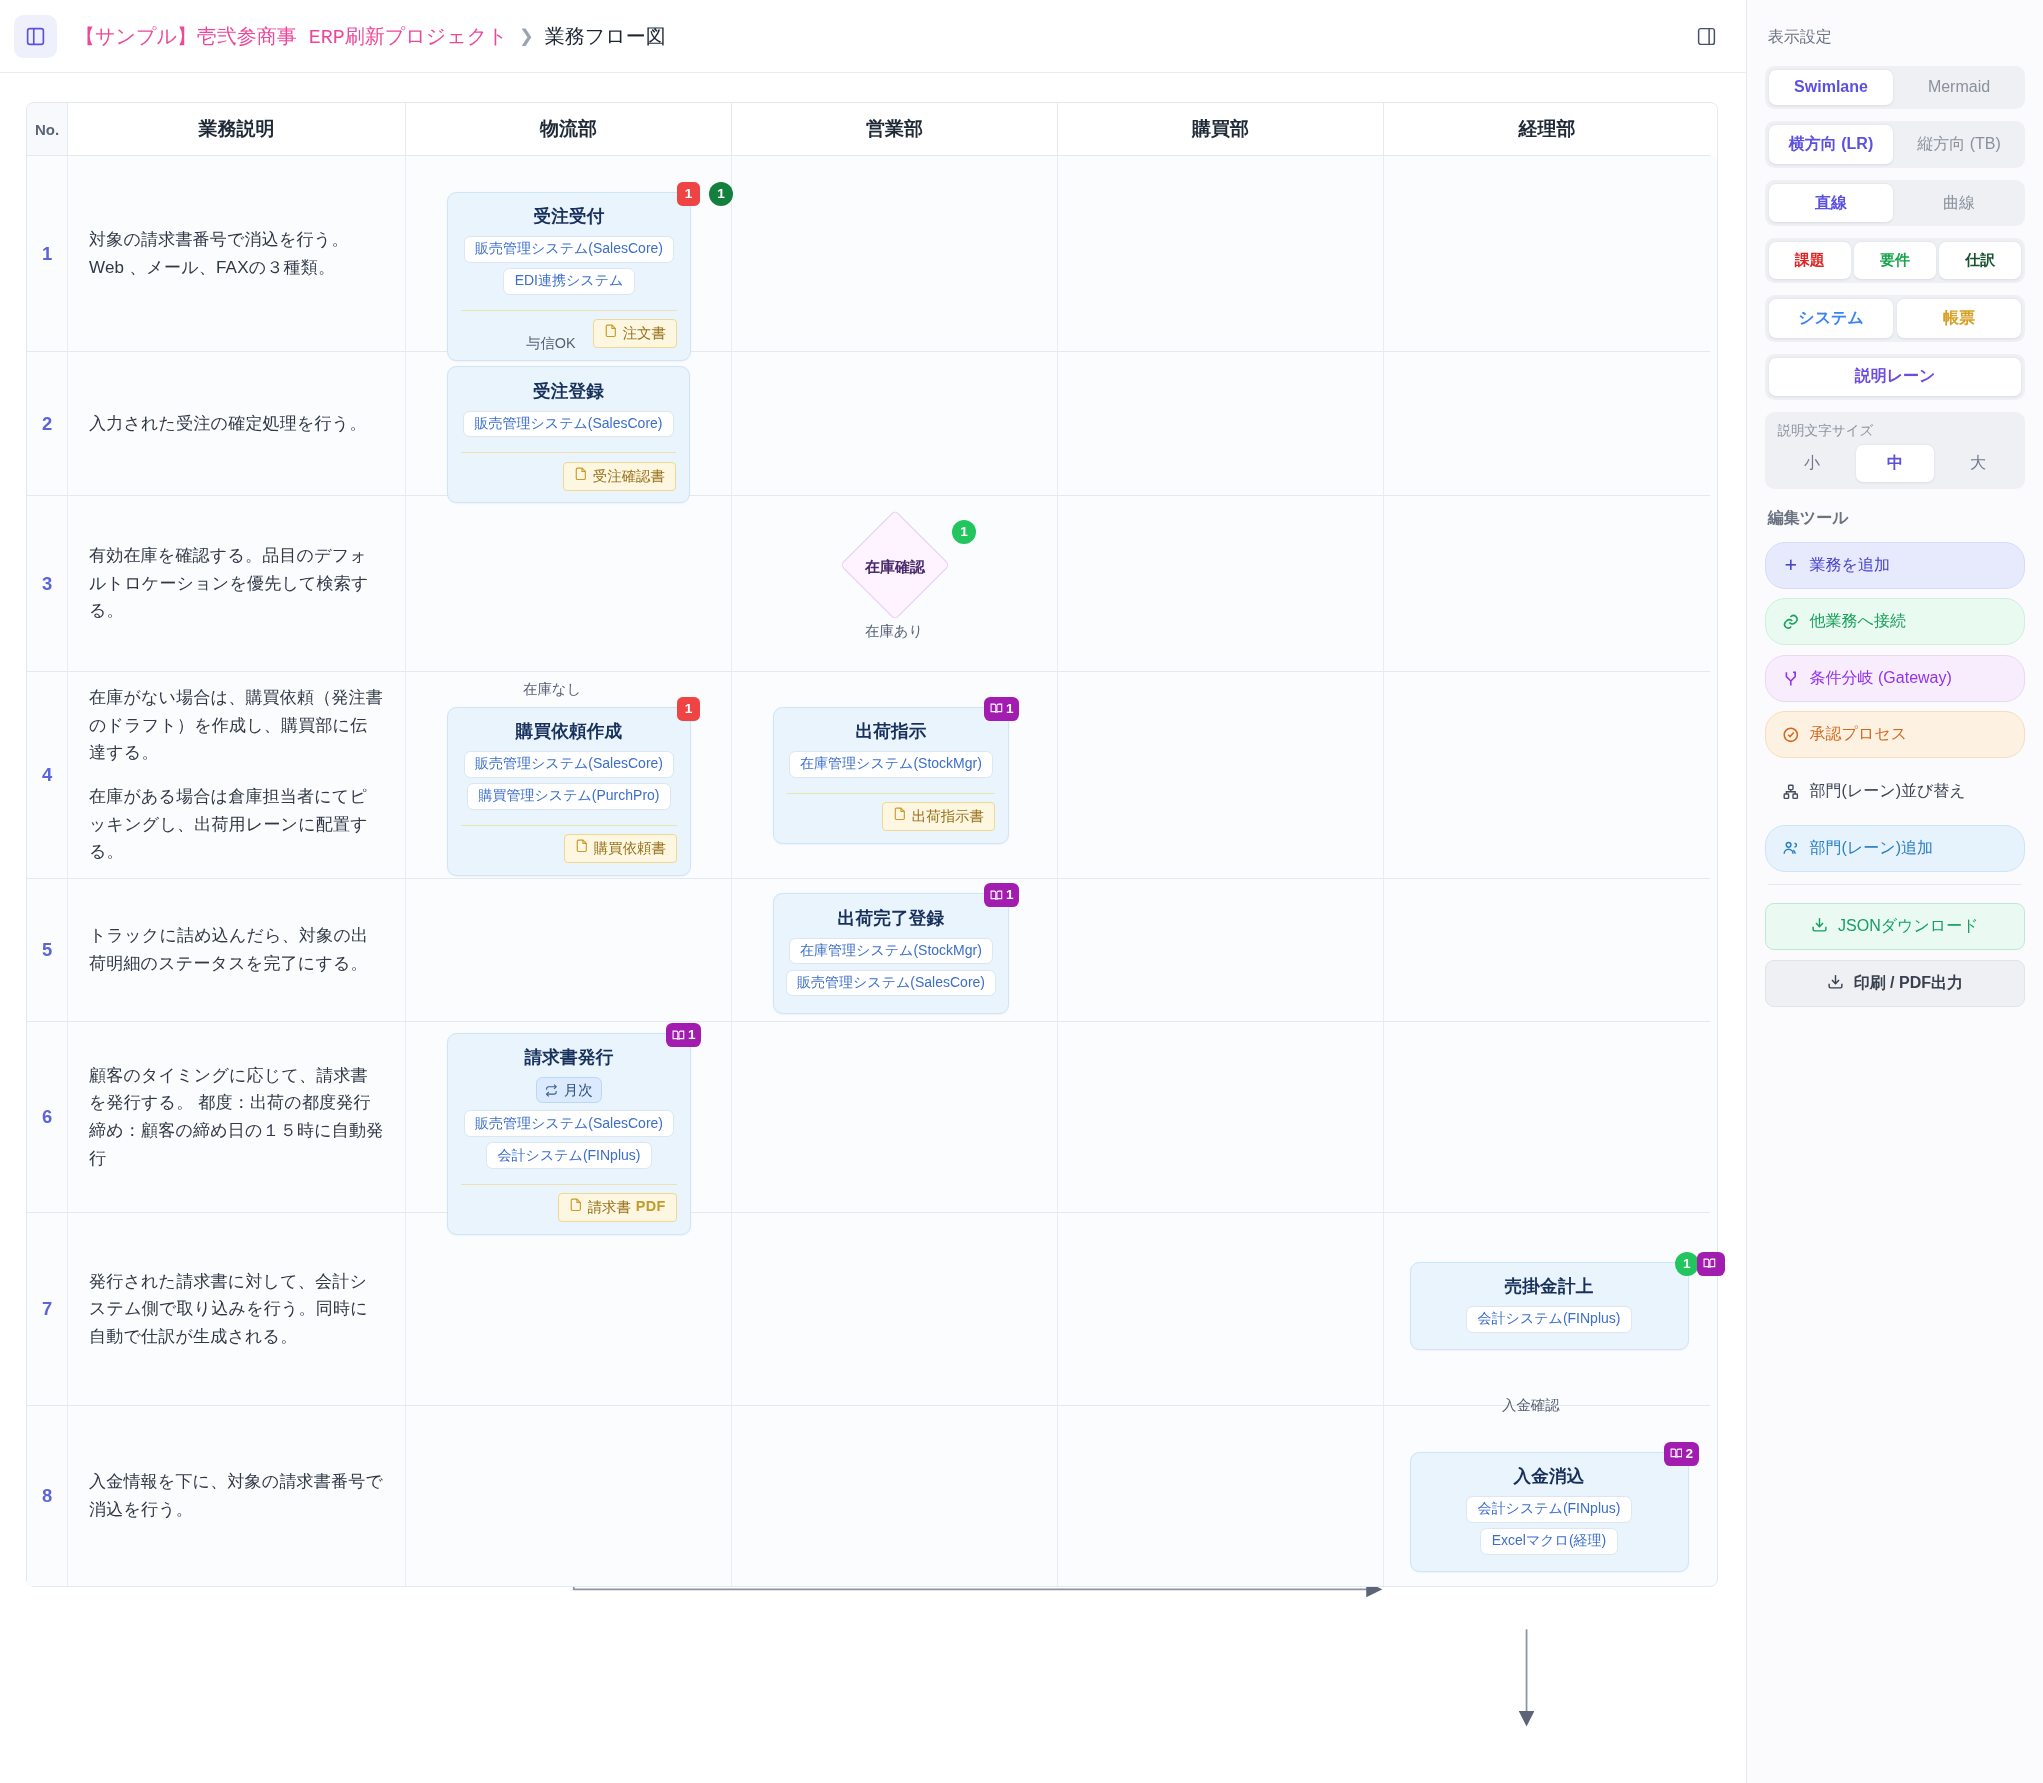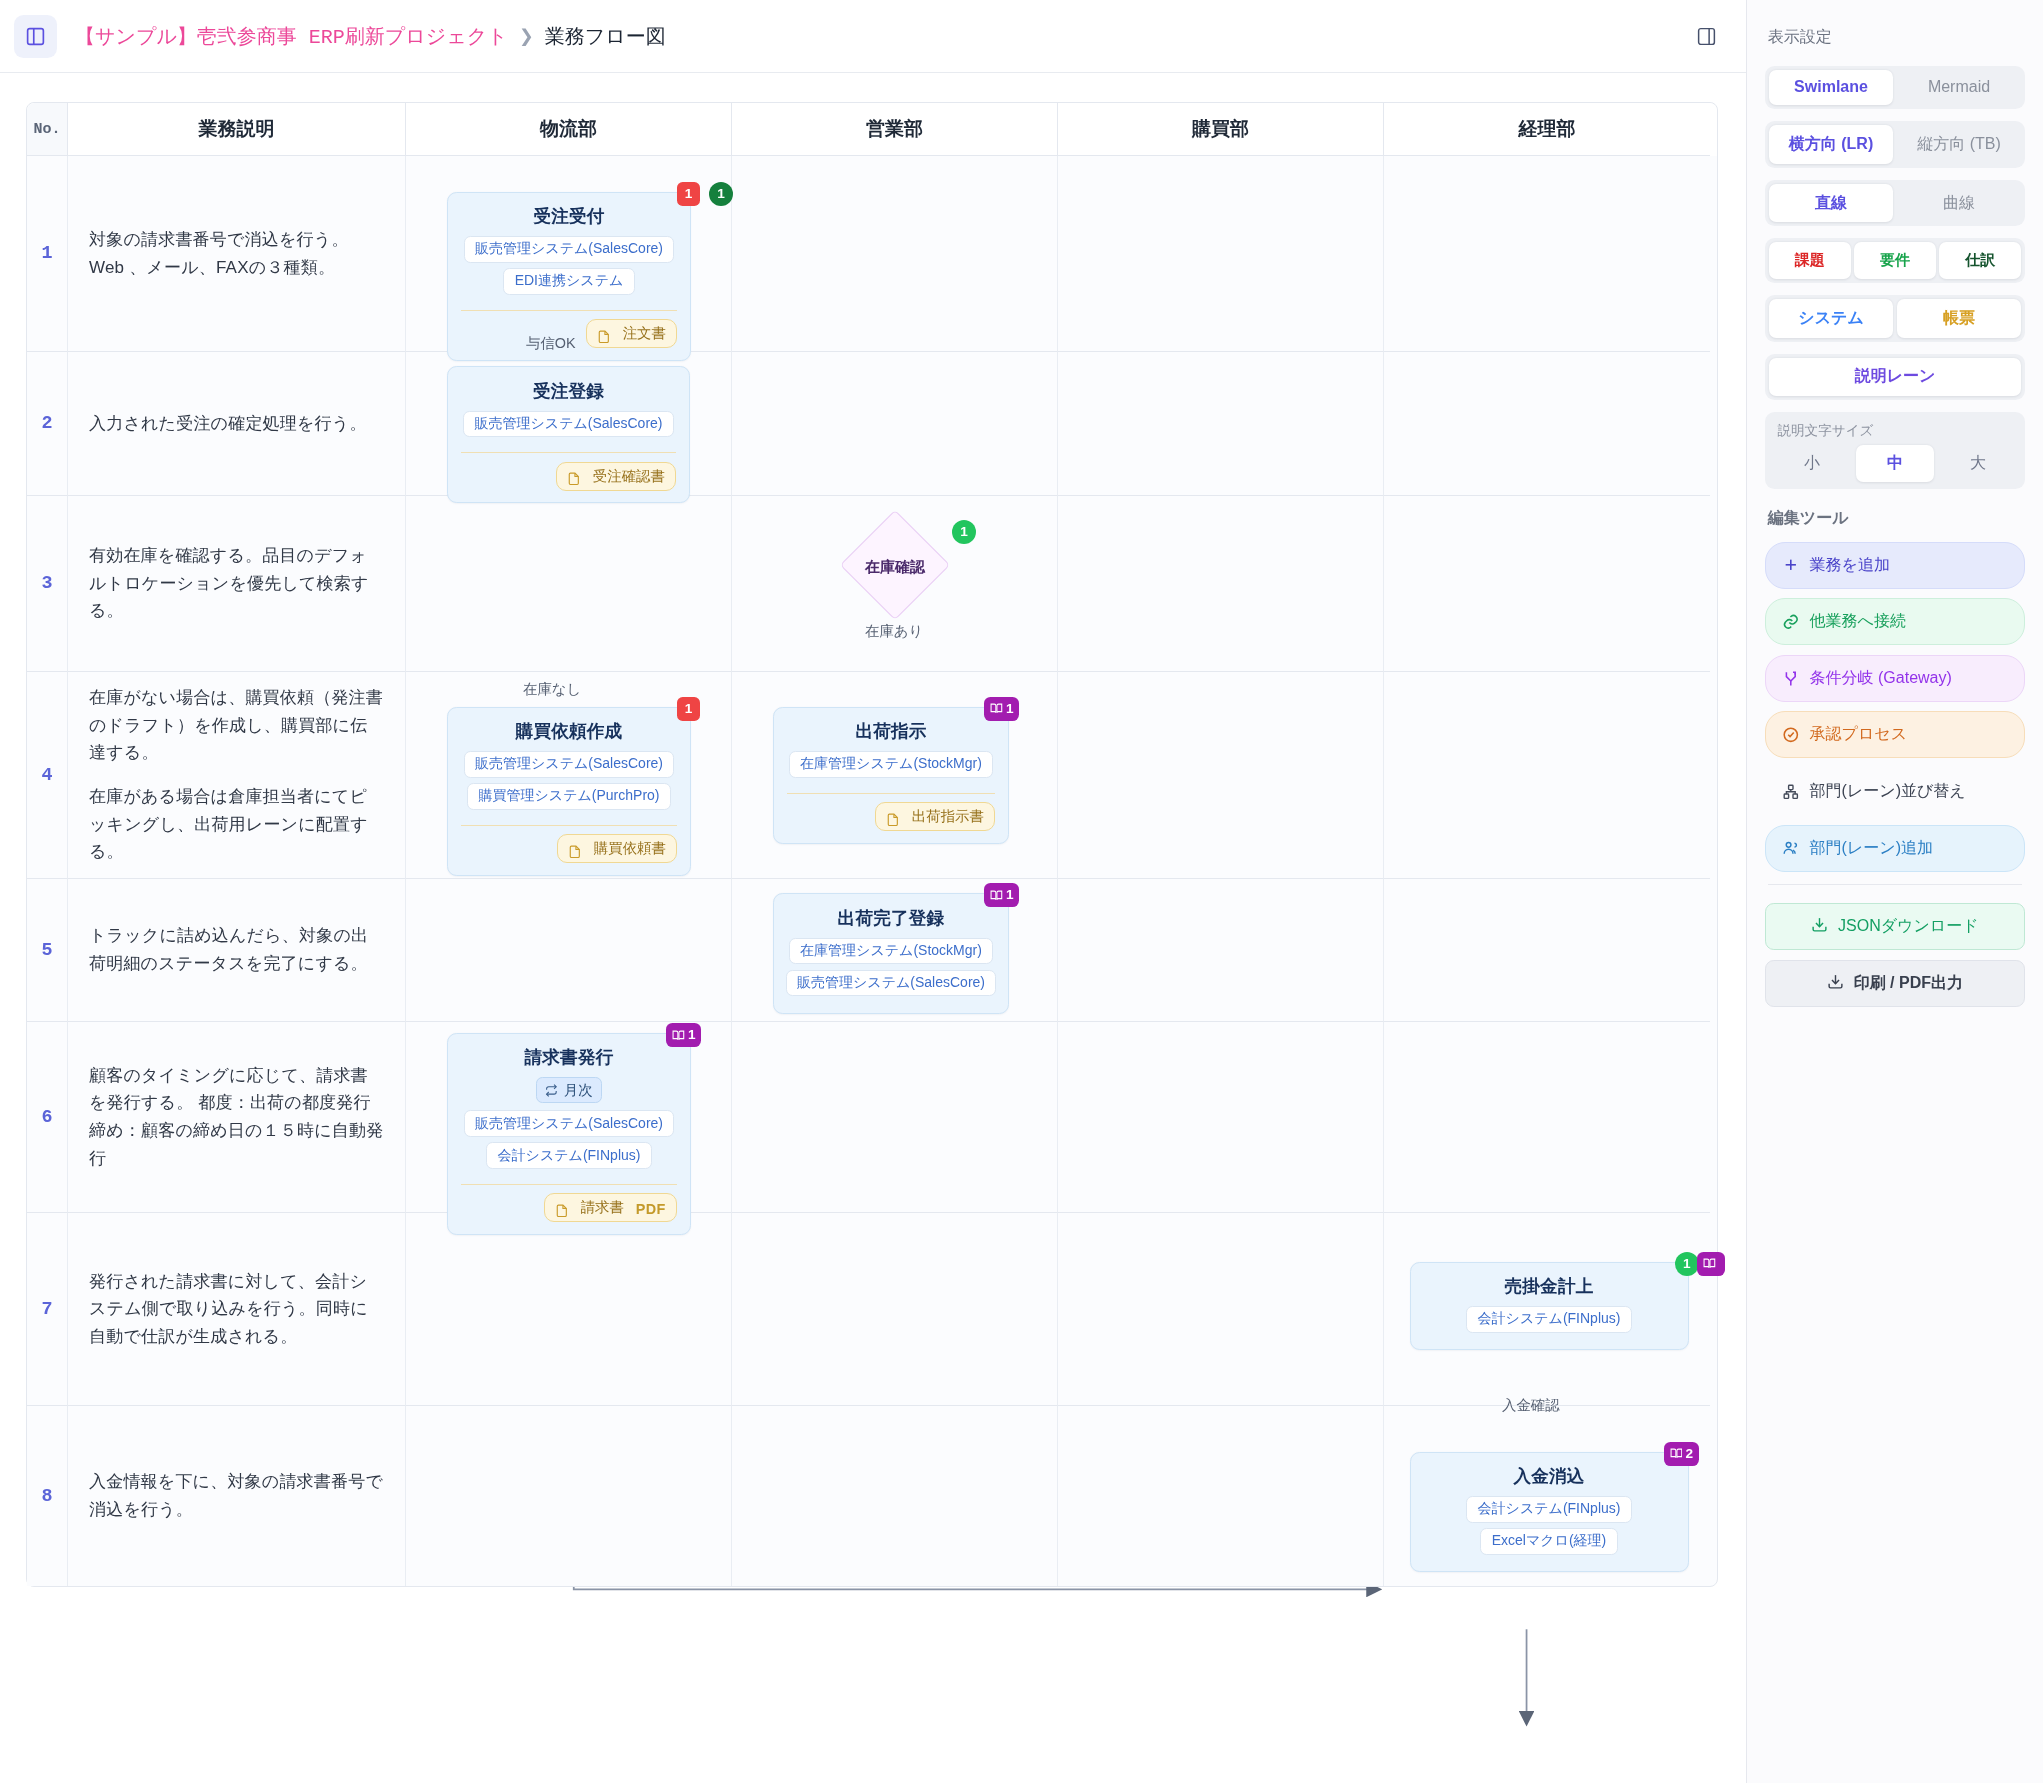--- a/index.html
+++ b/index.html
@@ -90,21 +90,21 @@
   .grid-row > .cell {
     border-right: 0.8px solid #e9edf3;
     border-bottom: 0.8px solid #e4e8ef;
     position: relative;
   }
   .grid-row:last-child > .cell { border-bottom: none; }
   .grid-row > .cell:last-child { border-right: none; }
   .cell.no-col {
     background: #fbfcfe;
     display: flex; align-items: center; justify-content: center;
-    font-size: 18.4px; font-weight: 700; color: #5b64d8; font-family: Liberation Mono, monospace;
+    font-size: 18.4px; font-weight: 700; color: #5b64d8;
   }
   .cell.desc-col {
     padding: 0 21px;
     display: flex; flex-direction: column; justify-content: center;
     font-size: 17px; line-height: 1.62; color: #303846;
     letter-spacing: 0.2px;
   }
   .cell.desc-col p { margin: 0; }
   .cell.desc-col p + p { margin-top: 16px; }
   .cell.lane-col { position: relative; }
@@ -136,23 +136,23 @@
     font-size: 14px; color: #3c6ecb;
     margin-bottom: 5.6px; white-space: nowrap;
   }
   .sys-chip:last-child { margin-bottom: 0; }
   .node-sep {
     width: 100%; height: 0.8px; background: #f0dfb3;
     margin: 9.6px 0 8.8px;
   }
   .doc-row { width: 100%; display: flex; justify-content: flex-end; }
   .doc-chip {
-    display: inline-flex; align-items: flex-end; gap: 12px;
+    display: inline-flex; align-items: flex-start; gap: 5px;
     background: #fdf6e0; border: 0.8px solid #f0d893;
-    border-radius: 10px; padding: 4px 10.4px;
+    border-radius: 4px; padding: 4px 10.4px;
     font-size: 14.4px; color: #96701a; white-space: nowrap;
   }
   .doc-chip .ext { color: #c49a2b; font-weight: 700; letter-spacing: 0.4px; }
 
   
   .badge {
     position: absolute; z-index: 6;
     display: inline-flex; align-items: center; justify-content: center;
     font-size: 13.6px; font-weight: 700; color: #fff;
     line-height: 1;

